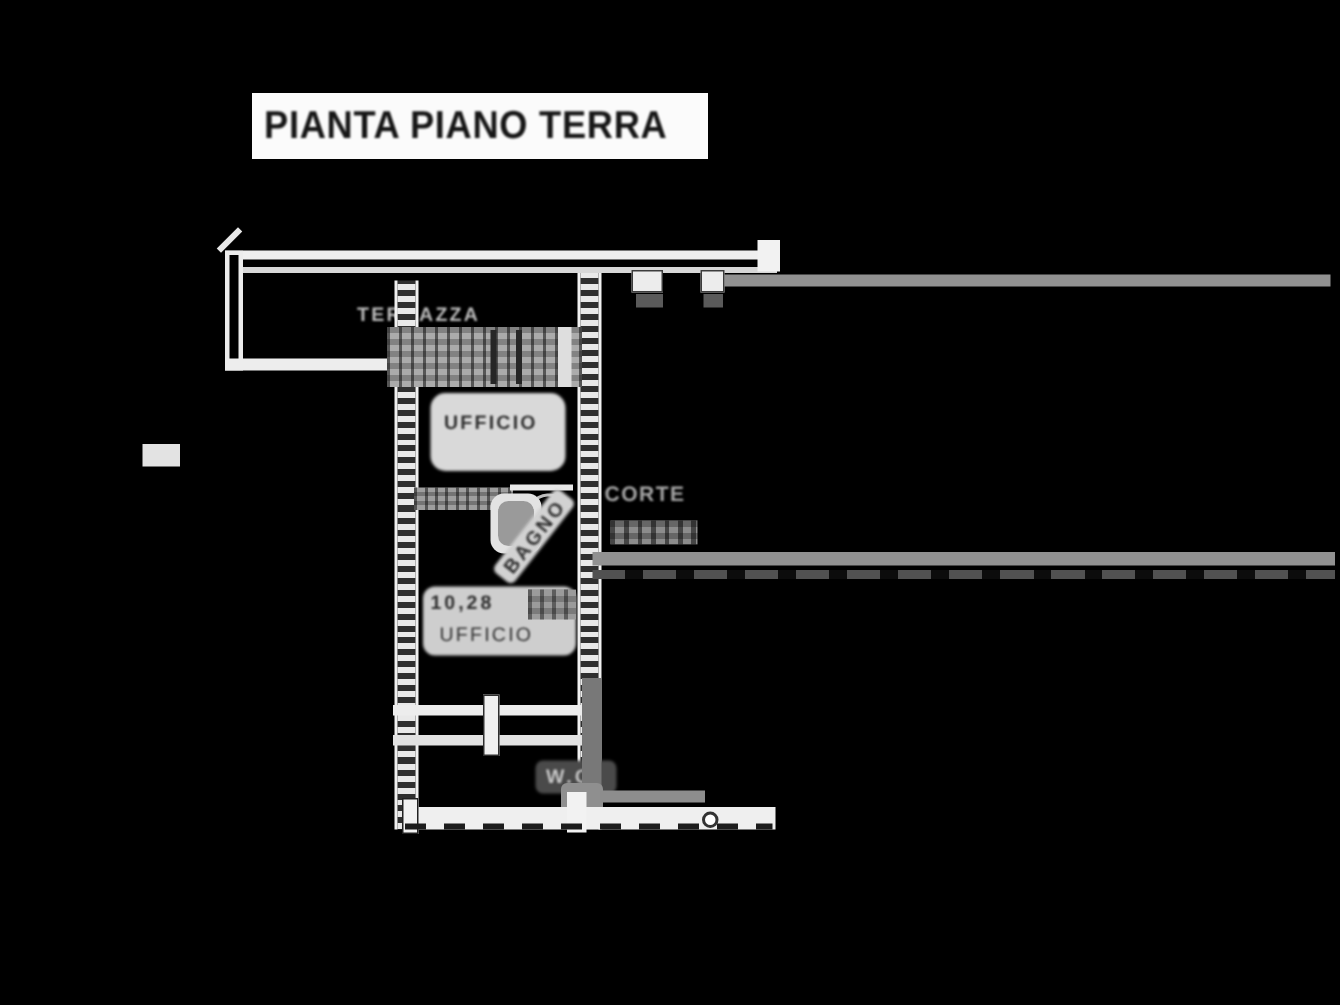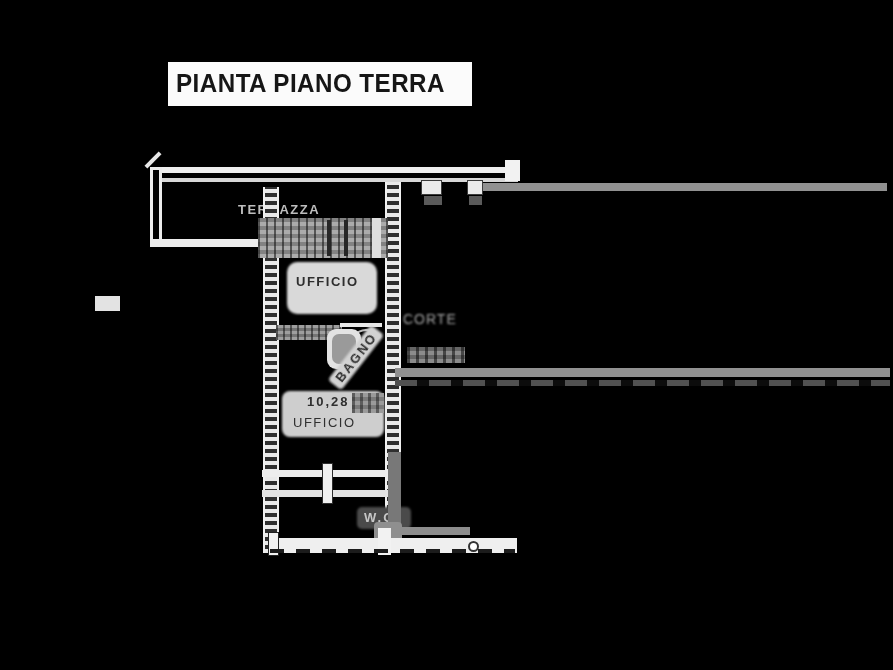--- a/index.html
+++ b/index.html
@@ -58,37 +58,37 @@
   
   .fixture{left:327px;top:329px;width:34px;height:40px;background:#e3e3e3;border-radius:9px;}
   .fixture-in{left:332px;top:334px;width:24px;height:30px;background:#9a9a9a;border-radius:7px;}
   .bagno-rot{left:321px;top:349px;width:70px;height:17px;transform:rotate(-52deg);
              transform-origin:center;}
   .bagno-patch{position:absolute;left:0;top:0;width:70px;height:17px;background:#d2d2d2;
                border-radius:4px;filter:blur(1.2px);}
   .lbl-bagno{position:absolute;left:6px;top:1px;color:#2e2e2e;font-size:13px;font-weight:bold;
              letter-spacing:2px;filter:blur(.7px);}
   
-  .lbl-corte{left:403px;top:311px;width:58px;color:#a6a6a6;font-size:14px;font-weight:normal;
+  .lbl-corte{left:403px;top:321px;width:58px;color:#a6a6a6;font-size:14px;font-weight:bold;
              letter-spacing:1px;filter:blur(.8px);}
   .corte-checker{left:407px;top:347px;width:58px;height:16px;
                  background:repeating-linear-gradient(90deg,rgba(0,0,0,.5) 0 3px,transparent 3px 9px),
                             repeating-linear-gradient(0deg,#8c8c8c 0 4px,#666 4px 8px);}
   
   .bar-mid{left:395px;top:368px;width:495px;height:9px;background:#919191;}
   .bar-mid-dash{left:395px;top:380px;width:495px;height:6px;
                 background:repeating-linear-gradient(90deg,#515151 0 22px,#0c0c0c 22px 34px);}
   
   .uff-patch{left:282px;top:391px;width:102px;height:46px;background:#cecece;
              border-radius:8px;filter:blur(1px);}
   .uff-checker{left:352px;top:393px;width:32px;height:20px;
                background:repeating-linear-gradient(90deg,rgba(0,0,0,.4) 0 3px,transparent 3px 8px),
                           repeating-linear-gradient(0deg,#9b9b9b 0 4px,#7b7b7b 4px 8px);}
   .lbl-area{left:287px;top:394px;width:56px;color:#2f2f2f;font-size:13px;font-weight:bold;
-            letter-spacing:2px;filter:blur(.7px);margin-left:20px;}
+            letter-spacing:2px;filter:blur(.7px);}
   .lbl-ufficio{left:293px;top:415px;width:80px;color:#303030;font-size:13px;font-weight:normal;
                letter-spacing:1.5px;filter:blur(.7px);}
   
   .w-low-a{left:262px;top:470px;width:133px;height:7px;background:#ededed;}
   .w-low-b{left:262px;top:490px;width:133px;height:7px;background:#e2e2e2;}
   .low-door-post{left:322px;top:463px;width:11px;height:41px;background:#f0f0f0;
                  border:1px solid #2e2e2e;box-sizing:border-box;}
   
   .wc-patch{left:357px;top:507px;width:54px;height:22px;background:#4a4a4a;border-radius:5px;
             filter:blur(1px);}

